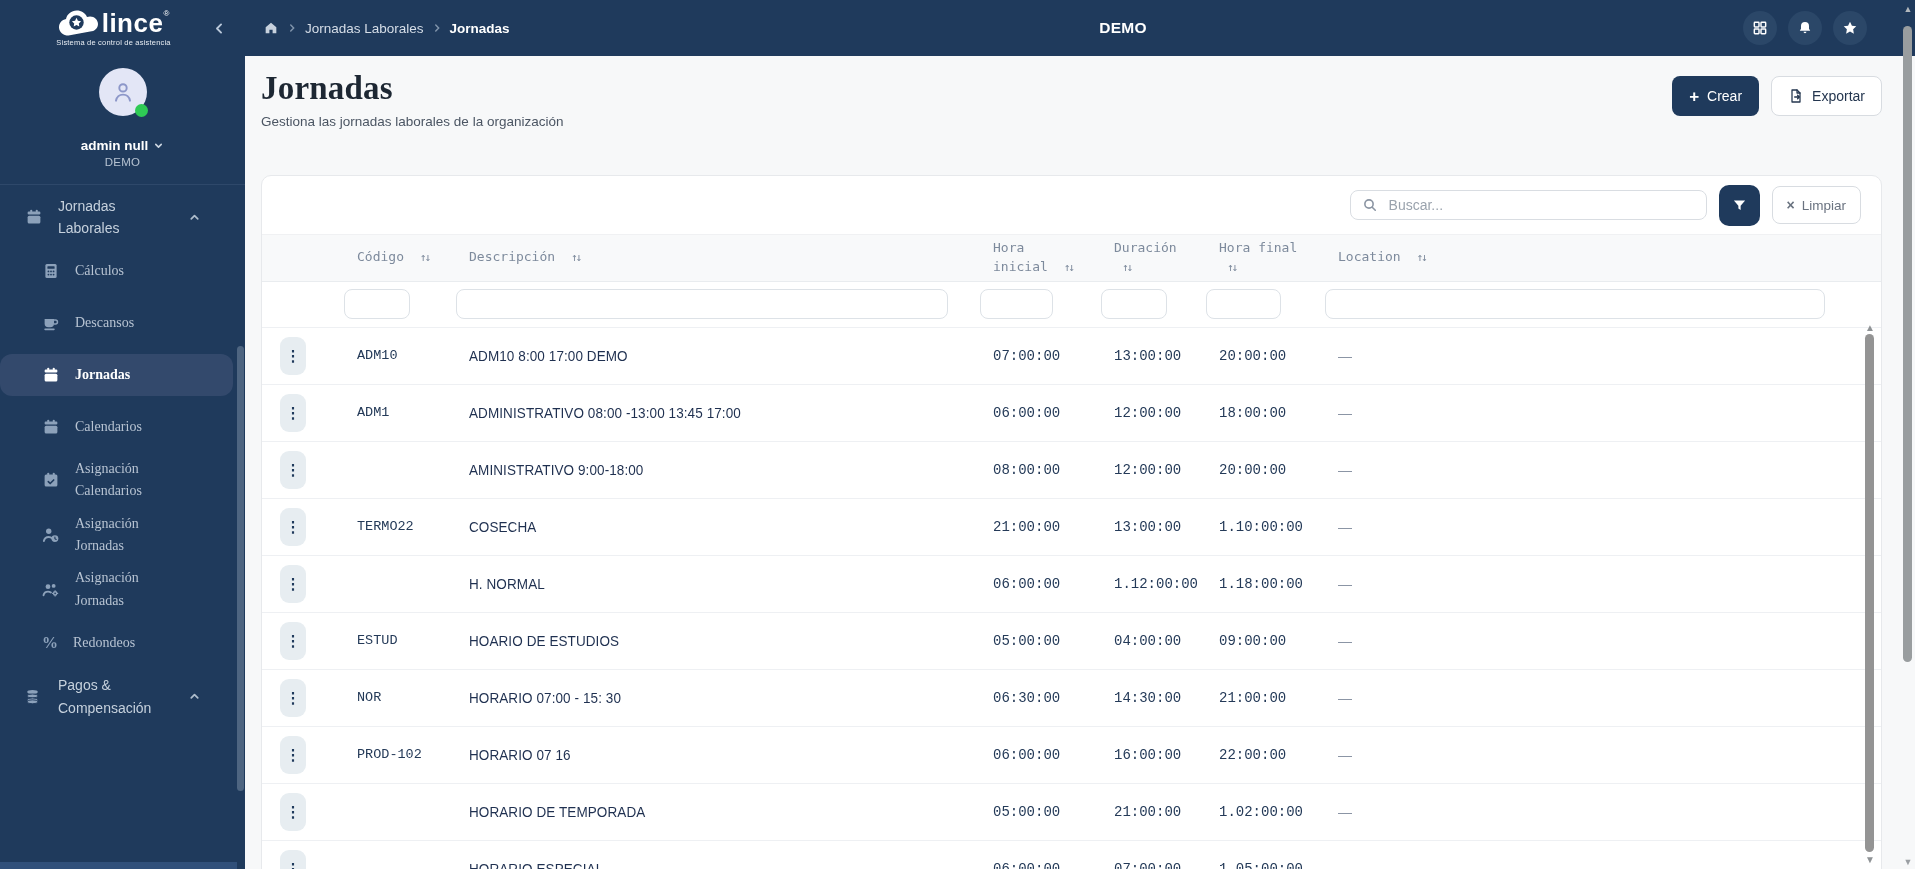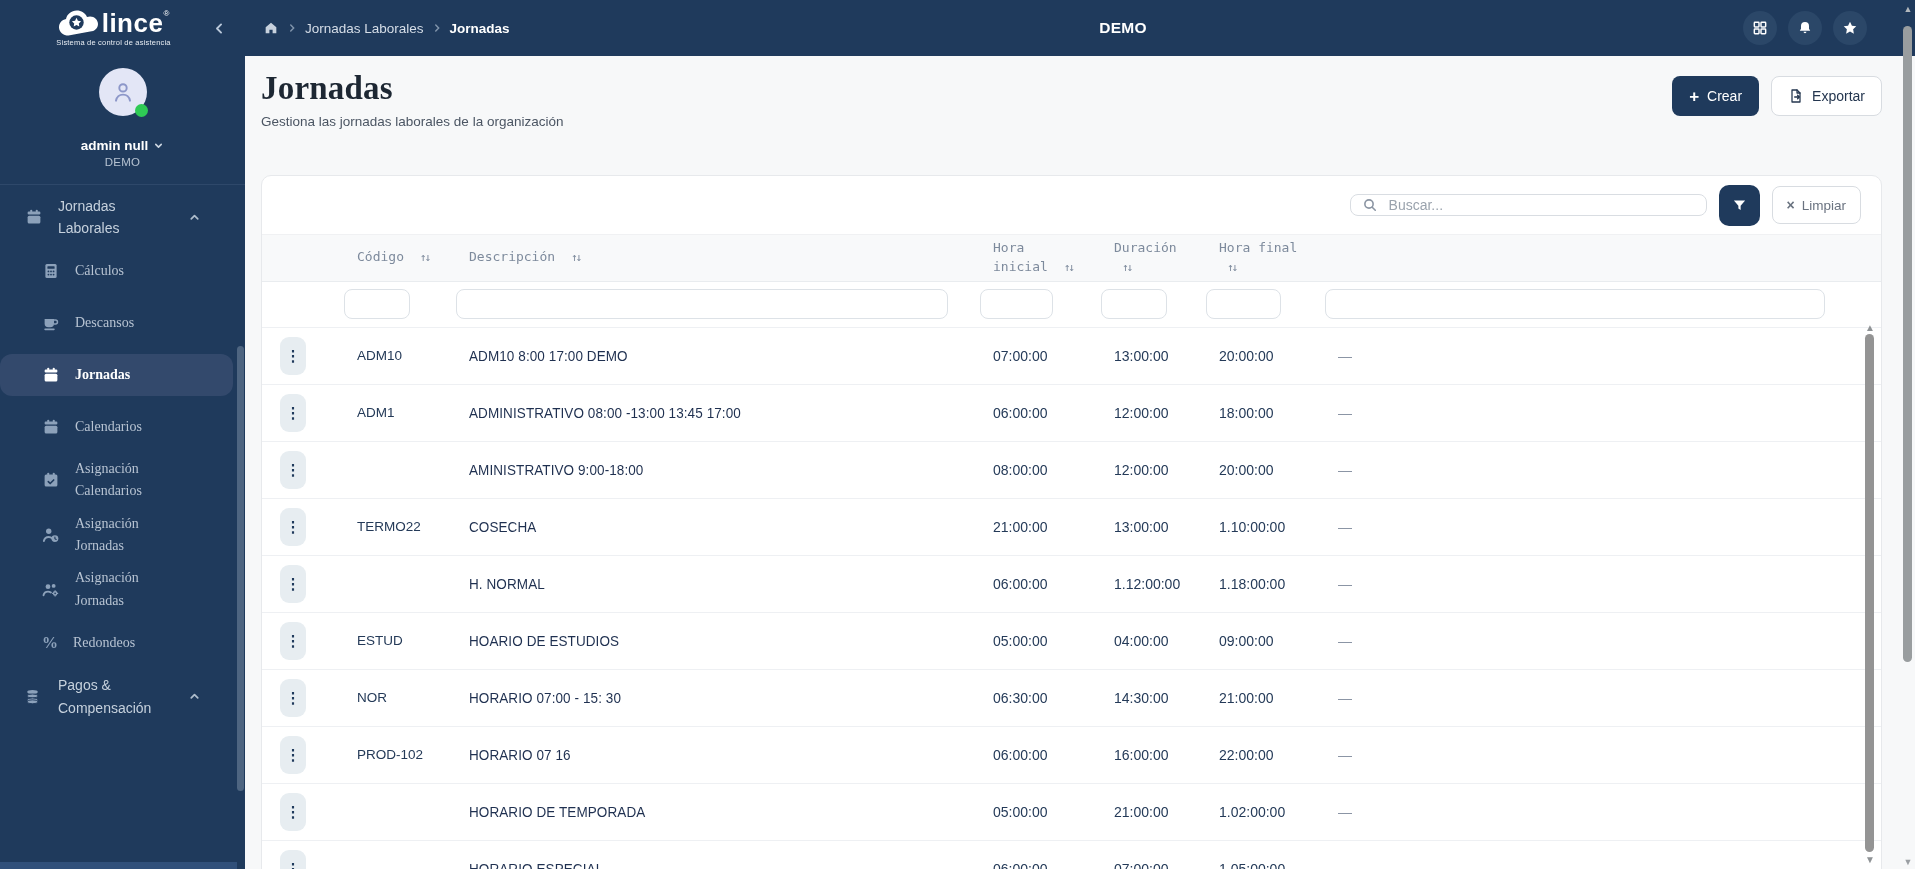--- a/index.html
+++ b/index.html
@@ -71,21 +71,21 @@
     font-size:14px;cursor:pointer;border:1px solid transparent;padding:0 16px;}
   .btn-primary{background:#1f3a5c;color:#fff;}
   .btn-primary .plus{font-size:17px;font-weight:600;line-height:1;}
   .btn-outline{background:#fff;color:#24364f;border-color:#d8dce1;}
   .btn-outline svg{width:16px;height:16px;}
 
   
   .card{position:relative;margin-top:46px;background:#fff;border:1px solid #e7e9ec;border-radius:10px;
     height:800px;overflow:hidden;}
   .toolbar{height:58px;display:flex;align-items:center;justify-content:flex-end;gap:12px;padding:0 20px;}
-  .search-box{position:relative;width:357px;height:22px;}
+  .search-box{position:relative;width:357px;height:30px;}
   .search-box svg{position:absolute;left:12px;top:50%;transform:translateY(-50%);width:16px;height:16px;color:#8b95a3;}
   .search-input{width:100%;height:100%;border:1px solid #d9dde2;border-radius:8px;padding:0 12px 0 38px;
     font-size:14px;color:#333;outline:none;font-family:"Liberation Sans",sans-serif;}
   .search-input::placeholder{color:#9aa3ad;}
   .filter-btn{width:41px;height:41px;border:none;border-radius:10px;background:#1f3a5c;color:#fff;
     display:flex;align-items:center;justify-content:center;cursor:pointer;}
   .filter-btn svg{width:15px;height:15px;}
   .clear-btn{height:38px;padding:0 14px;background:#fff;border:1px solid #d8dce1;border-radius:8px;
     display:flex;align-items:center;gap:7px;color:#6a7380;font-size:13.5px;cursor:pointer;}
   .clear-x{font-weight:700;font-size:14px;line-height:1;}
@@ -99,21 +99,21 @@
   .th .hwrap{display:inline-block;max-width:80px;}
   .filter-row{height:46px;border-bottom:1px solid #eef0f3;}
   .f-cell{padding-left:2px;}
   .f-input{height:30px;border:1px solid #dde2e7;border-radius:8px;background:#fff;outline:none;
     padding:0 8px;font-size:13px;font-family:"Liberation Sans",sans-serif;}
   .w-code{width:66px;}.w-desc{width:492px;}.w-start{width:73px;}.w-dur{width:66px;}
   .w-end{width:75px;}.w-loc{width:500px;}
 
   .t-row{height:57px;border-bottom:1px solid #eef0f3;background:#fff;}
   .cell{padding-left:15px;}
-  .mono{font-family:Liberation Sans, sans-serif;font-size:13.5px;color:#243a58;}
+  .mono{font-family:Liberation Mono, monospace;font-size:13.5px;color:#243a58;}
   .time{font-size:14px;}
   .desc-cell span{display:inline-block;transform:scaleX(.9);transform-origin:left center;
     font-size:15px;color:#1f3050;font-weight:500;letter-spacing:.1px;white-space:nowrap;}
   .dash{color:#8b95a5;font-size:14px;}
   .kebab{width:26px;height:38px;margin-left:2px;border:none;border-radius:9px;background:#e7edf1;
     color:#1f3a5c;font-size:15px;font-weight:700;cursor:pointer;display:flex;align-items:center;
     justify-content:center;line-height:1;}
 
   
   .tsb-up{position:absolute;top:146px;right:6px;color:#8f9396;font-size:10px;cursor:pointer;}
@@ -393,20 +393,21 @@
       </button>
     </div>
 
     <div class="t-grid thead" id="thead-row">
         <div></div>
         <div class="th"><span><span>Código</span> <span class="sort">↑↓</span></span></div>
         <div class="th"><span><span>Descripción</span> <span class="sort">↑↓</span></span></div>
         <div class="th"><span class="hwrap"><span>Hora inicial</span> <span class="sort">↑↓</span></span></div>
         <div class="th"><span class="hwrap"><span>Duración</span> <span class="sort">↑↓</span></span></div>
         <div class="th"><span class="hwrap"><span>Hora final</span> <span class="sort">↑↓</span></span></div>
+        <div class="th"><span><span>Location</span> <span class="sort">↑↓</span></span></div>
       </div>
     <div class="t-grid filter-row" id="filter-row">
         <div></div>
         <div class="f-cell"><input class="f-input w-code" style=""></div>
         <div class="f-cell"><input class="f-input w-desc" style=""></div>
         <div class="f-cell"><input class="f-input w-start" style=""></div>
         <div class="f-cell"><input class="f-input w-dur" style=""></div>
         <div class="f-cell"><input class="f-input w-end" style=""></div>
         <div class="f-cell"><input class="f-input w-loc" style=""></div>
       </div>

